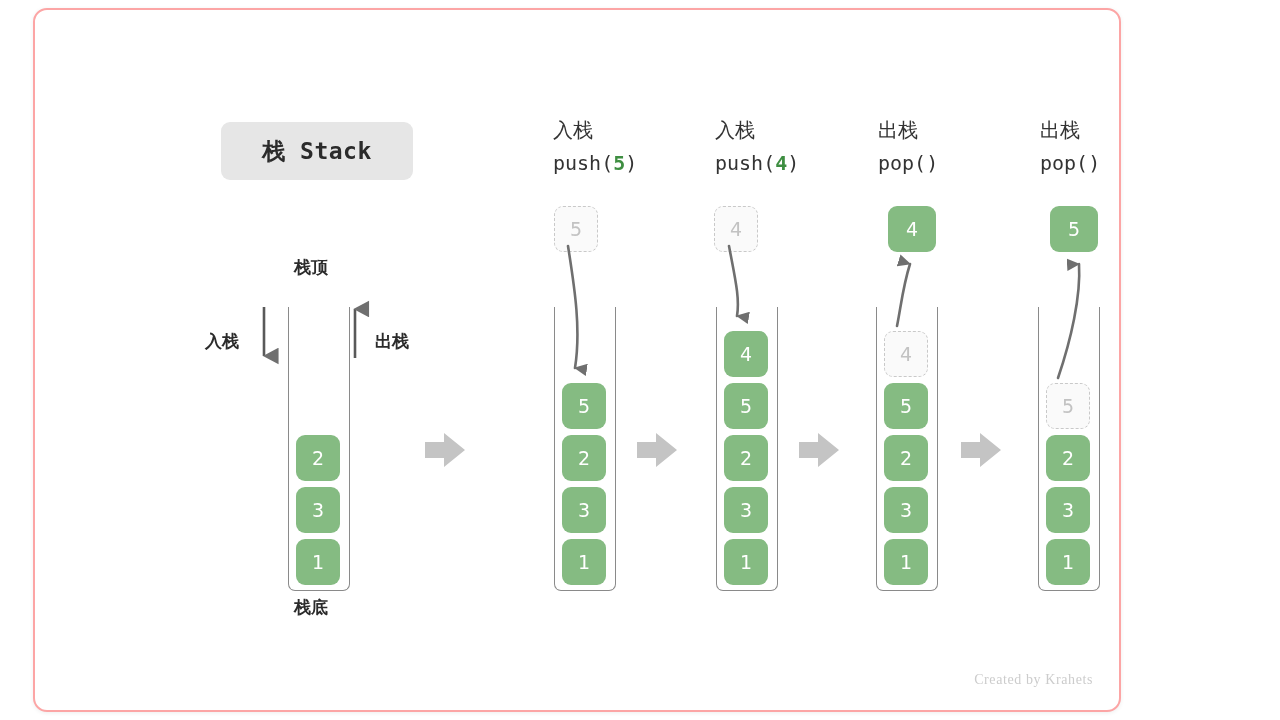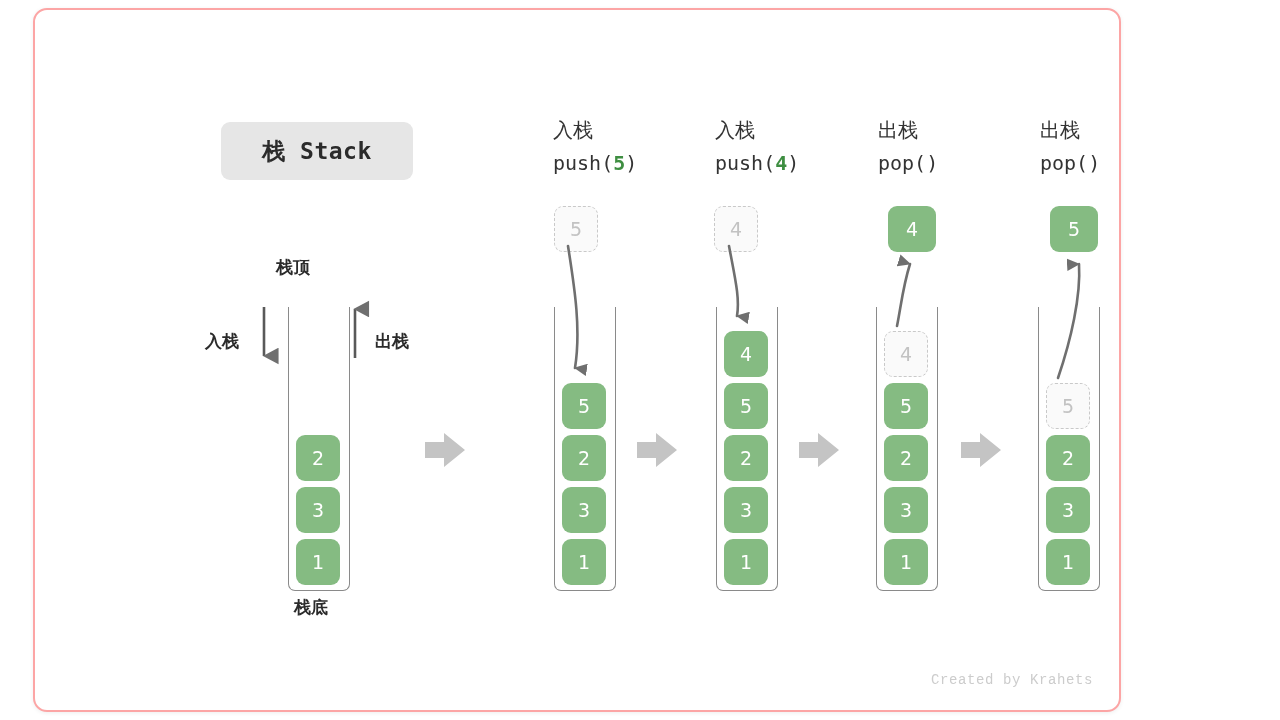--- a/index.html
+++ b/index.html
@@ -126,34 +126,34 @@
     width: 1264px;
     height: 704px;
     pointer-events: none;
   }
 
   
   #credit {
     position: absolute;
     right: 26px;
     bottom: 22px;
-    font-family: Liberation Mono, monospace;
+    font-family: Liberation Serif, serif;
     font-size: 14px;
     color: #cccccc;
     letter-spacing: 0.6px;
   }
 </style>
 </head>
 <body>
 
 <div id="card">
 
   <div id="title-badge">栈 Stack</div>
 
-  <div class="cn-label" style="left:241px; top:246px;">栈顶</div>
+  <div class="cn-label" style="left:259px; top:246px;">栈顶</div>
   <div class="cn-label" style="left:259px; top:586px;">栈底</div>
   <div class="cn-label" style="left:170px; top:320px;">入栈</div>
   <div class="cn-label" style="left:340px; top:320px;">出栈</div>
 
   <div class="stack-box" id="stack-initial" style="left:253px; top:297px; height:284px;"></div>
   <div class="cell filled" style="left:261px; top:425px;">2</div>
   <div class="cell filled" style="left:261px; top:477px;">3</div>
   <div class="cell filled" style="left:261px; top:529px;">1</div>
 
   <div class="col-head" style="left:518px; top:104px;">

